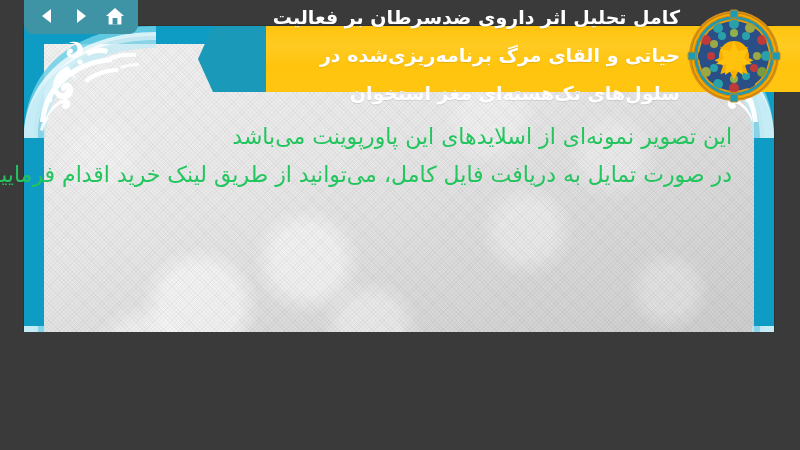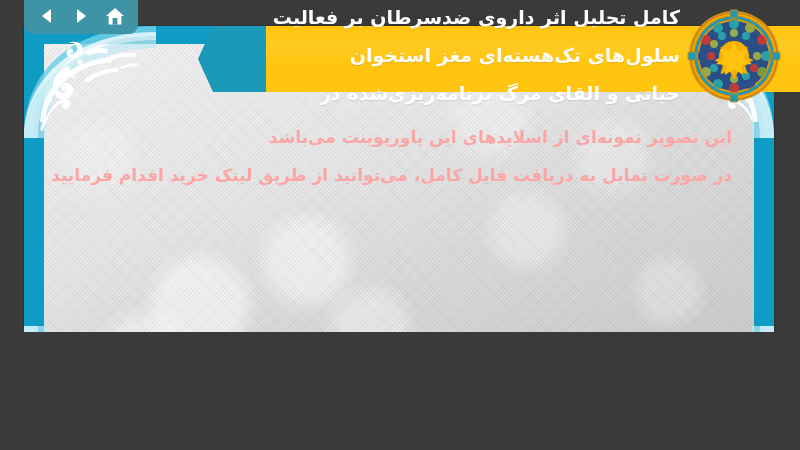--- a/index.html
+++ b/index.html
@@ -112,21 +112,21 @@
     position:absolute; left:686px; top:8px; width:96px; height:96px; z-index:35;
   }
 
   
   #body-text{
     position:absolute; left:60px; top:118px; width:700px;
     direction:rtl; text-align:right; z-index:20;
     padding-right:28px;
   }
   #body-text .bline{
-    color:#fca5a5; font-size:17px; font-weight:700; line-height:38px;
+    color:#22c55e; font-size:22px; font-weight:400; line-height:38px;
     white-space:nowrap;
   }
 </style>
 </head>
 <body>
 
 <div id="stage">
 
   <div id="slide">
     <div id="slide-inner"></div>
@@ -211,22 +211,22 @@
     </div>
   </div>
 
   <div id="banner">
     <div id="banner-body"></div>
     <div id="banner-arrow"></div>
   </div>
 
   <div id="title-wrap">
     <div class="tline l1">کامل تحلیل اثر داروی ضدسرطان بر فعالیت</div>
+    <div class="tline l2">حیاتی و القای مرگ برنامه‌ریزی‌شده در</div>
     <div class="tline l3">سلول‌های تک‌هسته‌ای مغز استخوان</div>
-    <div class="tline l2">حیاتی و القای مرگ برنامه‌ریزی‌شده در</div>
   </div>
 
   <div id="medallion">
     <svg viewBox="0 0 96 96" width="96" height="96" aria-hidden="true">
       <circle cx="48" cy="48" r="45" fill="#d8901a"></circle>
       <circle cx="48" cy="48" r="43" fill="#f5a800"></circle>
       <circle cx="48" cy="48" r="40" fill="#1f9ab5"></circle>
       <circle cx="48" cy="48" r="36.5" fill="#f5a800"></circle>
       <circle cx="48" cy="48" r="35" fill="#2a4f86"></circle>
 

